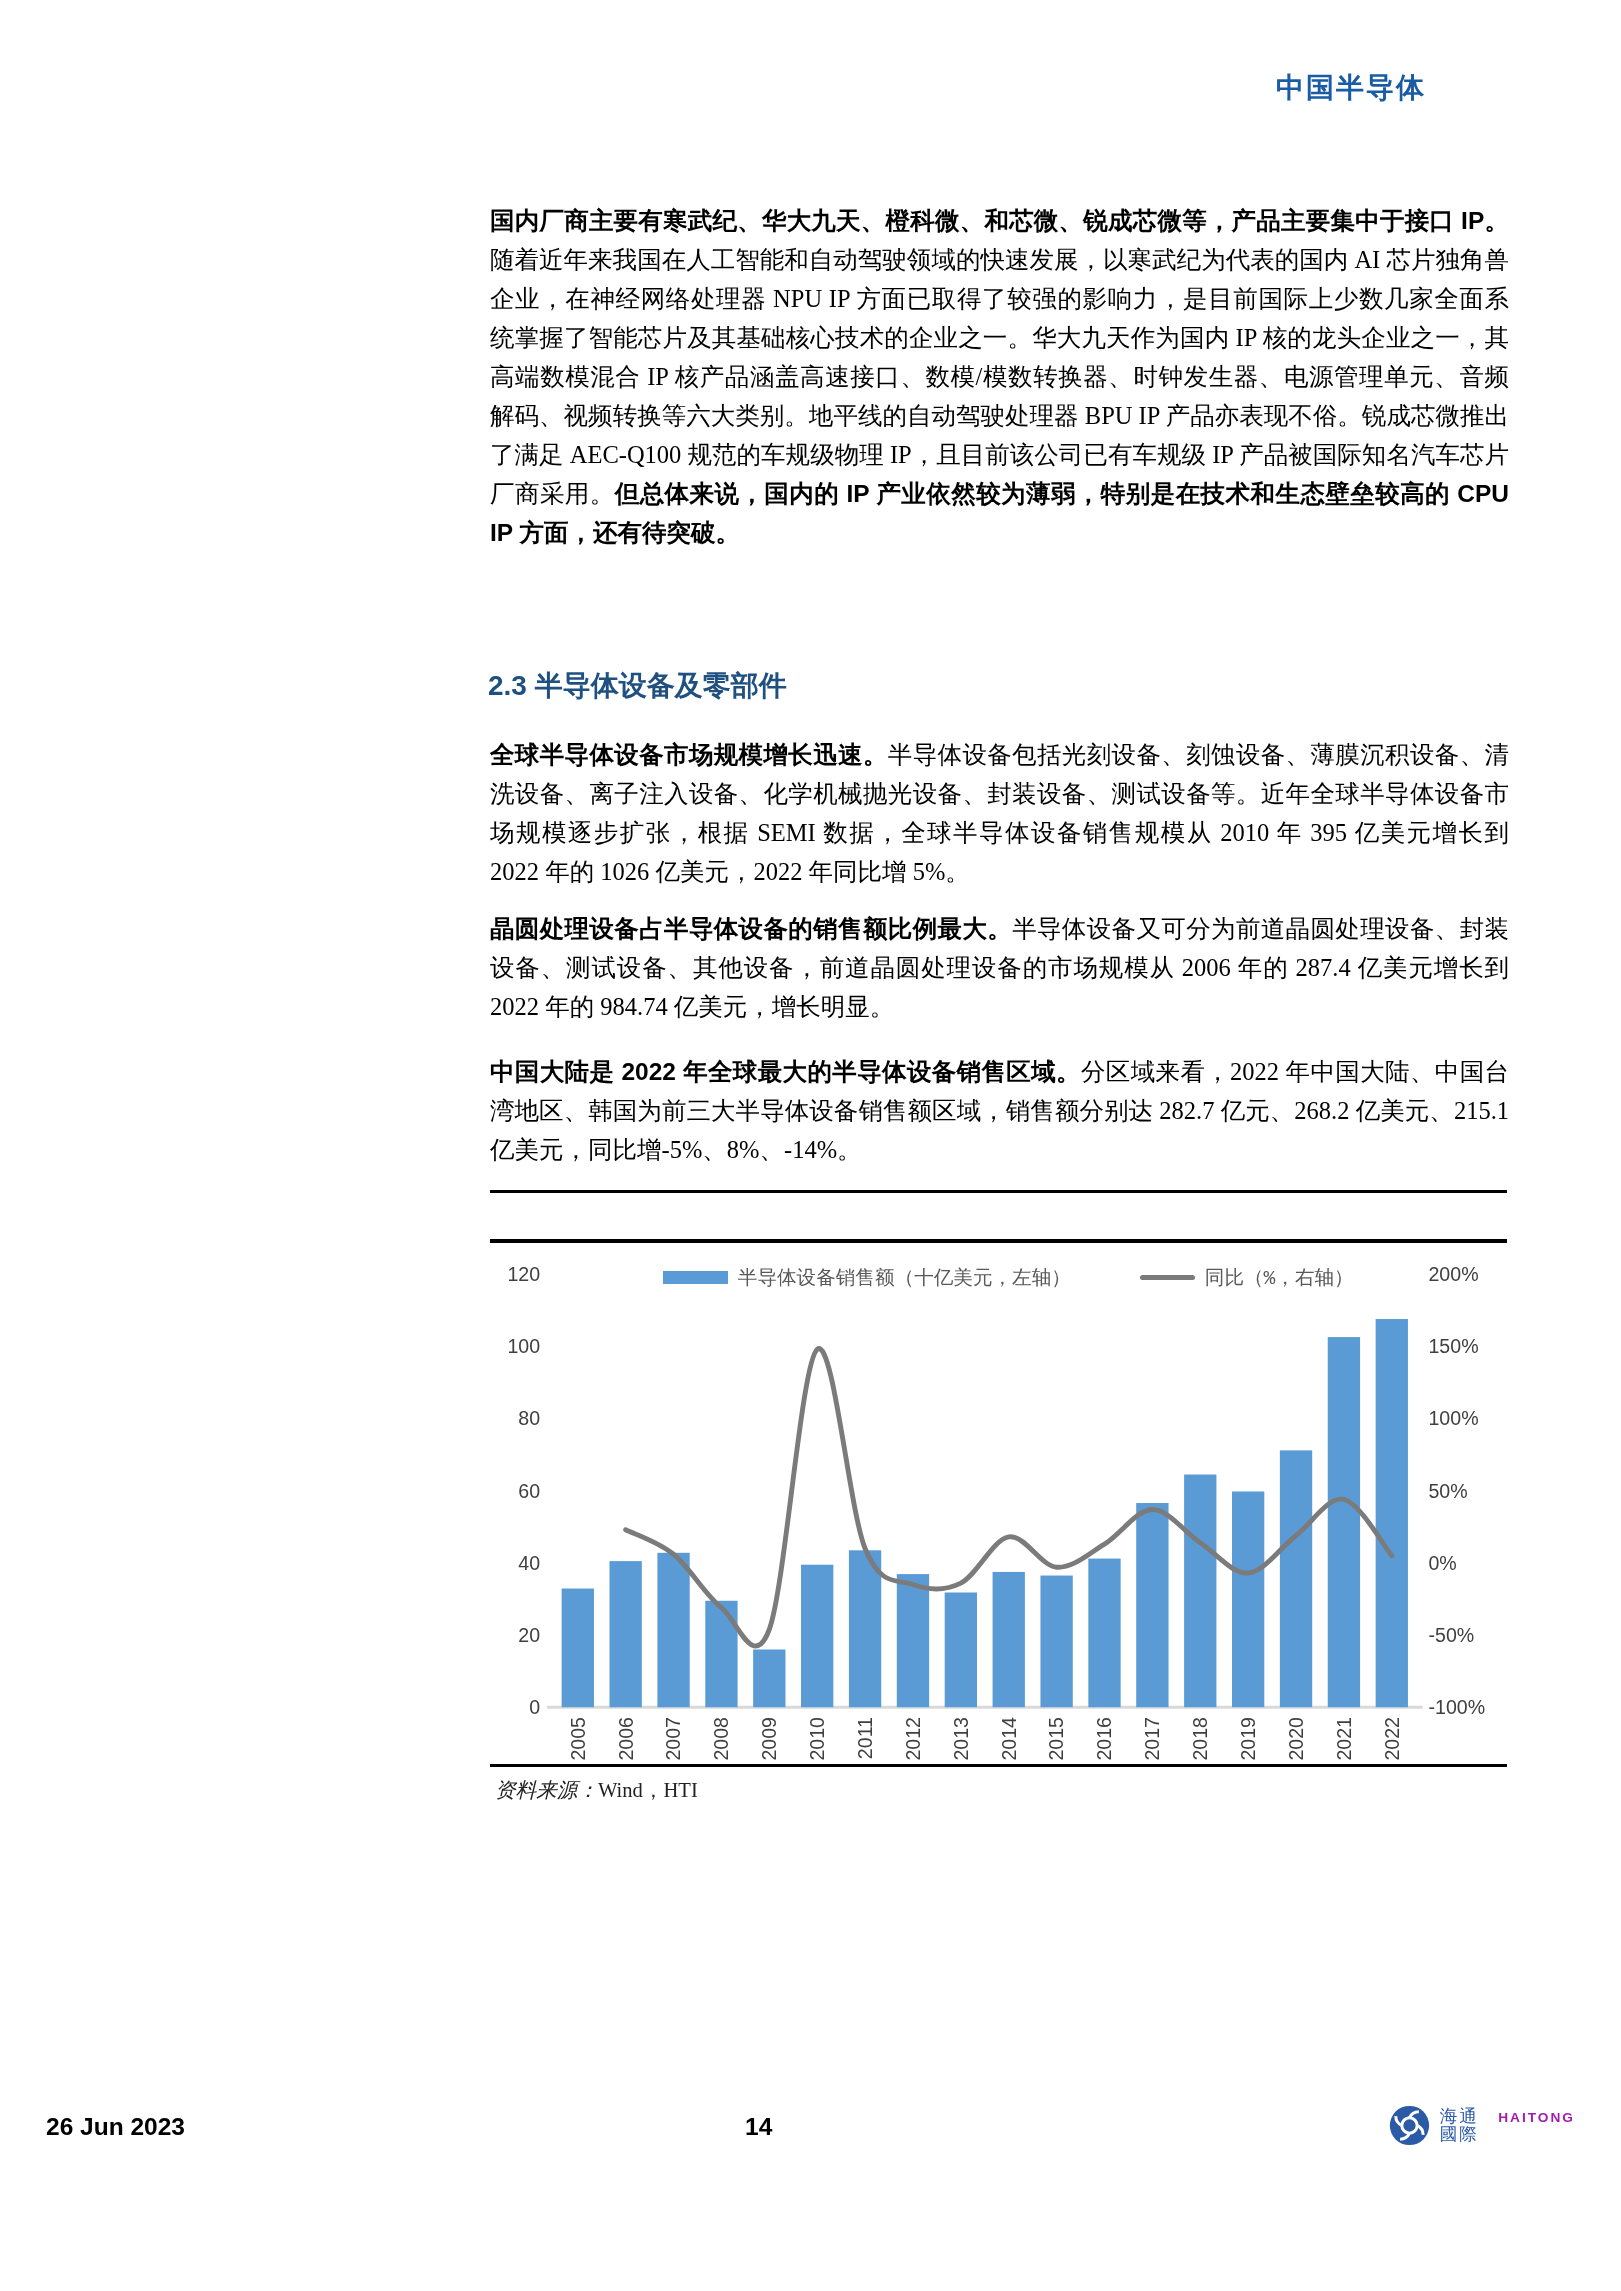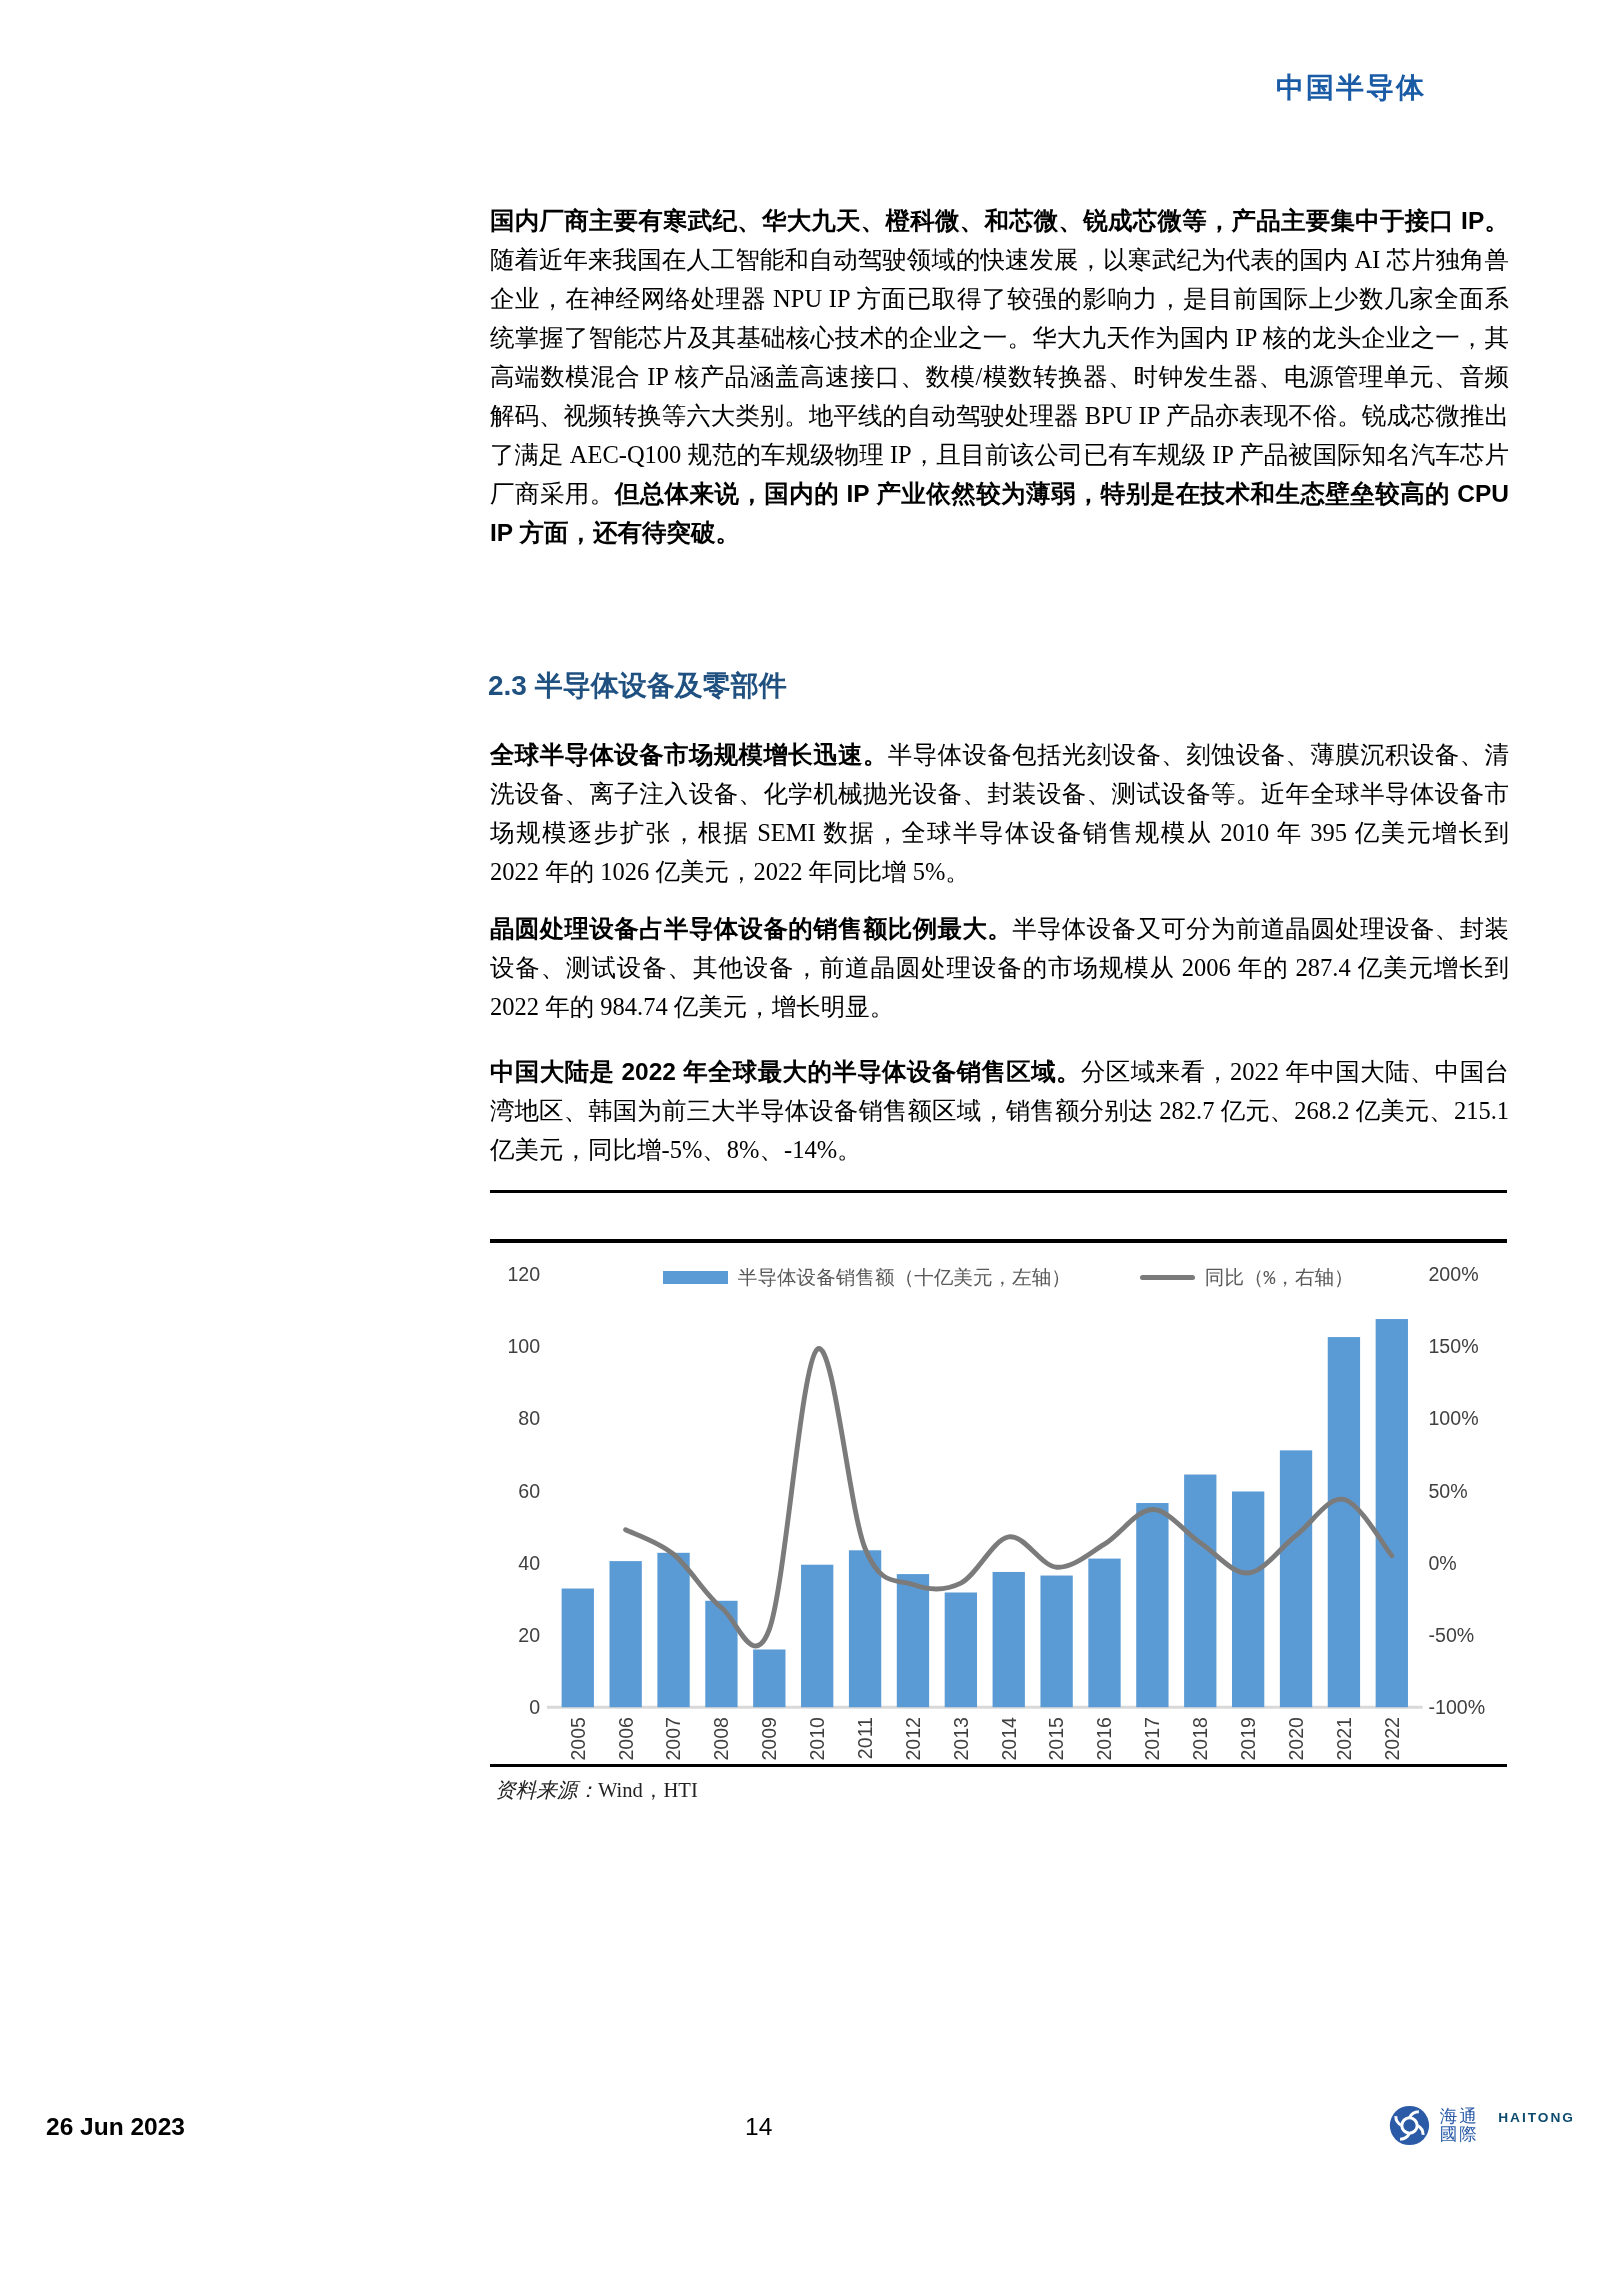--- a/index.html
+++ b/index.html
@@ -52,25 +52,25 @@
   .legend-item{display:flex;align-items:center;gap:9.8px;
     font-family:Liberation Mono, monospace;font-size:19.6px;color:#595959;}
   .legend-bar-swatch{width:65px;height:12.7px;background:#5B9BD5;}
   .legend-line-swatch{width:55px;height:5.9px;border-radius:2.9px;background:#7B7B7B;}
   .legend-1{left:663px;top:1264px;}
   .legend-2{left:1140px;top:1264px;}
   
   .footer-date{left:46px;top:2113px;font-family:"Liberation Sans", sans-serif;
     font-weight:700;font-size:24.5px;}
   .footer-page{left:745px;top:2113px;font-family:"Liberation Sans", sans-serif;
-    font-weight:400;font-size:24.5px;}
+    font-weight:700;font-size:24.5px;}
   .footer-logo{left:1389px;top:2102px;display:flex;align-items:center;gap:9.8px;}
   .logo-text{display:flex;flex-direction:row;line-height:1;}
   .logo-cn{font-family:"Liberation Sans", sans-serif;font-size:17.6px;color:#2B5BA7;letter-spacing:2px;}
-  .logo-en{font-family:"Liberation Sans", sans-serif;font-weight:700;font-size:13.7px;color:#0c4a6e;letter-spacing:2px;margin-top:2.9px;}
+  .logo-en{font-family:"Liberation Sans", sans-serif;font-weight:700;font-size:13.7px;color:#a21caf;letter-spacing:2px;margin-top:2.9px;}
 </style>
 </head>
 <body>
 
 <div class="page">
 
   <div class="abs header-title">中国半导体</div>
 
   <p class="abs para" style="top:201px;margin:0;"><b>国内厂商主要有寒武纪、华大九天、橙科微、和芯微、锐成芯微等，产品主要集中于接口 IP。</b><span>随着近年来我国在人工智能和自动驾驶领域的快速发展，以寒武纪为代表的国内 AI 芯片独角兽企业，在神经网络处理器 NPU IP 方面已取得了较强的影响力，是目前国际上少数几家全面系统掌握了智能芯片及其基础核心技术的企业之一。华大九天作为国内 IP 核的龙头企业之一，其高端数模混合 IP 核产品涵盖高速接口、数模/模数转换器、时钟发生器、电源管理单元、音频解码、视频转换等六大类别。地平线的自动驾驶处理器 BPU IP 产品亦表现不俗。锐成芯微推出了满足 AEC-Q100 规范的车规级物理 IP，且目前该公司已有车规级 IP 产品被国际知名汽车芯片厂商采用。</span><b>但总体来说，国内的 IP 产业依然较为薄弱，特别是在技术和生态壁垒较高的 CPU IP 方面，还有待突破。</b></p>
 

